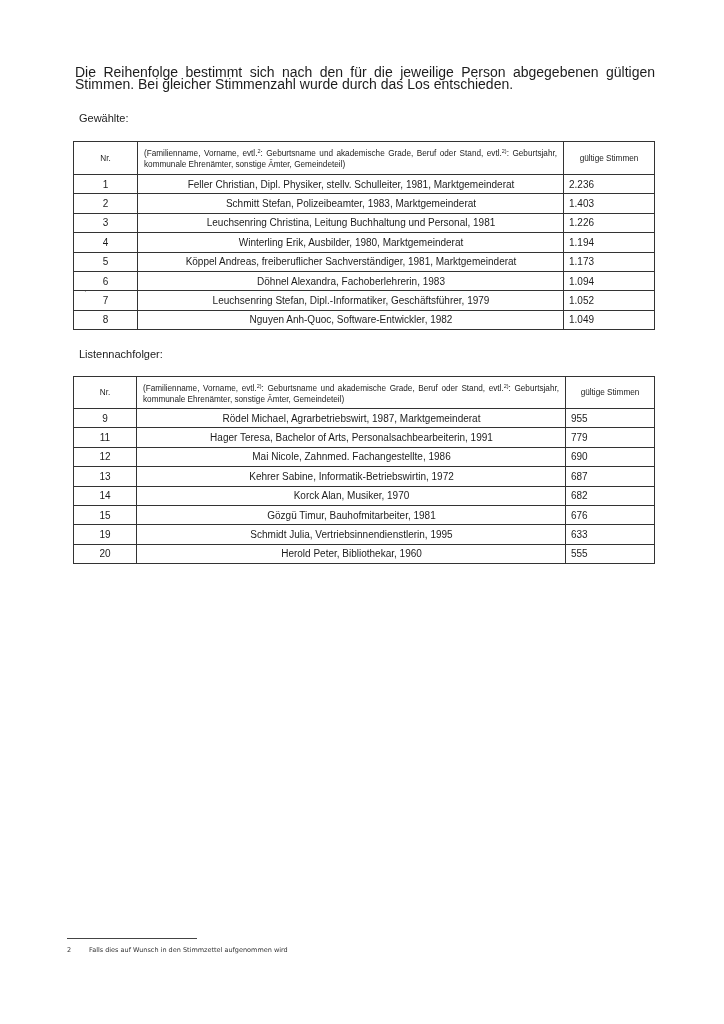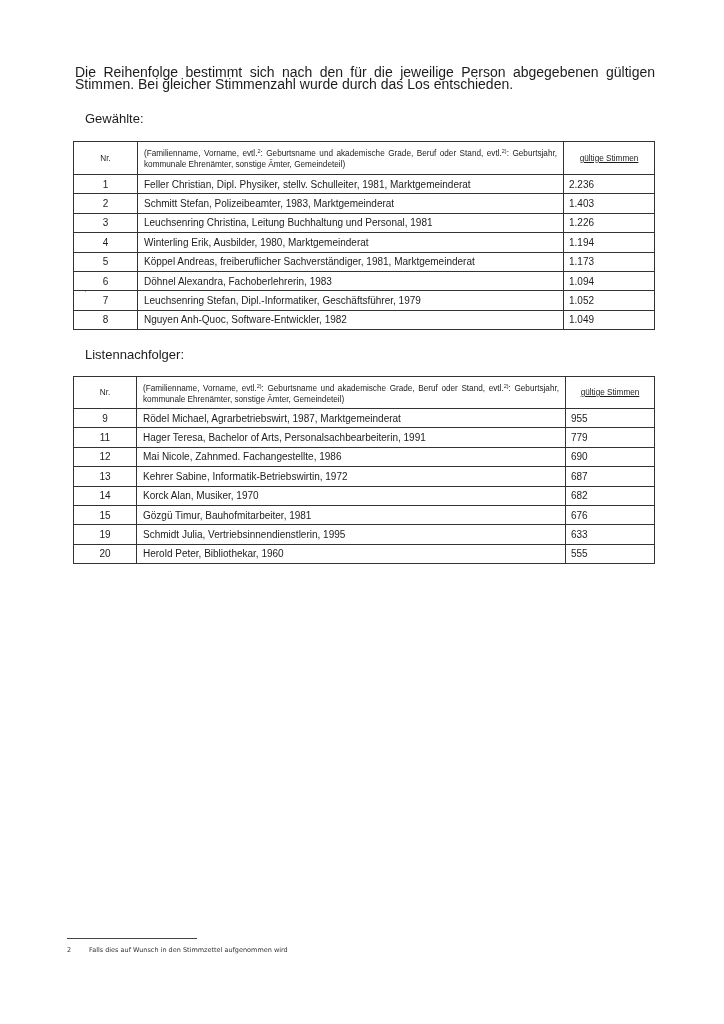--- a/index.html
+++ b/index.html
@@ -5,36 +5,36 @@
   html, body { margin: 0; padding: 0; }
   body {
     width: 724px; height: 1024px; background: #ffffff; position: relative;
     font-family: "Liberation Sans", sans-serif; color: #1c1c1c; overflow: hidden;
   }
   .intro {
     position: absolute; left: 75px; top: 66px; width: 580px;
     font-size: 14px; line-height: 12px; text-align: justify; text-align-last: left;
   }
   .section-label {
-    position: absolute; left: 85px; font-size: 13px; line-height: 13px;
+    position: absolute; left: 79px; font-size: 11px; line-height: 13px;
   }
   table.res {
     position: absolute; left: 73px; border-collapse: collapse;
     font-size: 10px; table-layout: fixed;
   }
   table.res td, table.res th {
     border: 1.3px solid #333; padding: 0 5px; vertical-align: middle;
     font-weight: normal;
   }
   table.res th { font-size: 8.2px; line-height: 11px; }
   table.res th.nr, table.res td.nr { text-align: center; }
   table.res th.desc { text-align: justify; text-align-last: left; padding: 0 6px; }
-  table.res th.votes { text-align: center; text-decoration: underline; }
+  table.res th.votes { text-align: center; }
   table.res td.votes { text-align: left; padding-right: 4px; }
-  table.res td.desc { padding-left: 6px; white-space: nowrap; overflow: hidden; }
+  table.res td.desc { padding-left: 6px; white-space: nowrap; overflow: hidden; text-align: center; }
   table.res tr.row td { height: 18.4px; }
   sup { font-size: 5.5px; vertical-align: 3px; }
   .fn-rule {
     position: absolute; left: 67px; top: 938px; width: 130px; height: 0;
     border-top: 1px solid #444;
   }
   .footnote {
     position: absolute; left: 67px; top: 946px; font-size: 6.5px; color: #333;
     font-family: "DejaVu Sans", sans-serif;
   }

